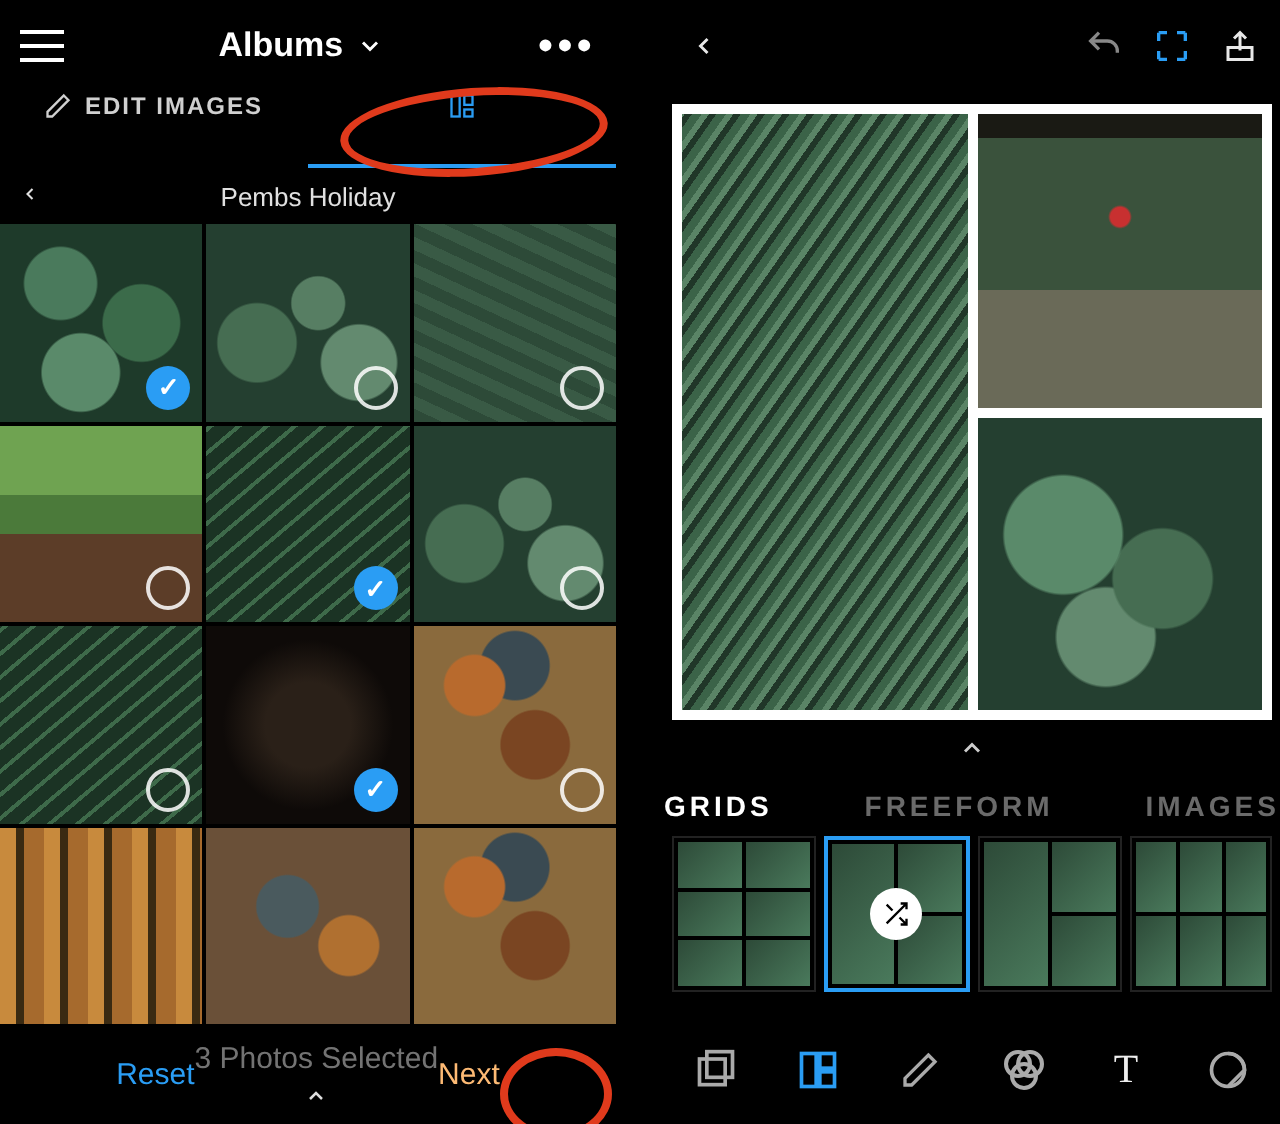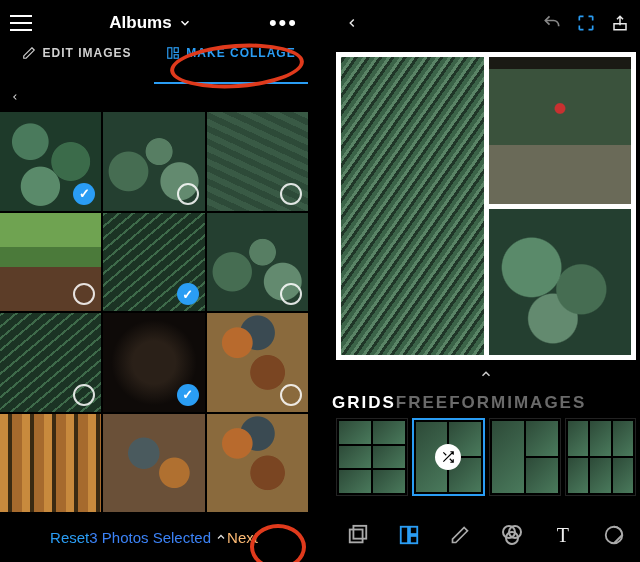--- a/index.html
+++ b/index.html
@@ -42,39 +42,39 @@
   .leaf3 { background: repeating-linear-gradient(25deg, #2d4a38 0 6px, #395a45 6px 12px), #203628; }
   .fern  { background: repeating-linear-gradient(-40deg, #1b3324 0 3px, #3e6a4a 3px 5px, #1b3324 5px 9px); }
   .tree  { background: linear-gradient(#6fa351 0 35%, #4b7a3a 35% 55%, #5c3d28 55% 100%); }
   .dark  { background: radial-gradient(circle at 50% 50%, #2a2018 0 30%, #0e0a08 60%); }
   .rust1 { background: radial-gradient(circle at 30% 30%, #b86a2d 0 15%, transparent 16%), radial-gradient(circle at 60% 60%, #7a4522 0 20%, transparent 21%), radial-gradient(circle at 50% 20%, #3a4a52 0 18%, transparent 19%), #8a6a3d; }
   .rust2 { background: repeating-linear-gradient(90deg, #c88a3d 0 8px, #3a2a12 8px 12px, #a66a2d 12px 22px); }
   .rust3 { background: radial-gradient(circle at 40% 40%, #4a5a5e 0 18%, transparent 19%), radial-gradient(circle at 70% 60%, #b07030 0 16%, transparent 17%), #6a5038; }
 
   .l-bottom { position:absolute; bottom:0; left:0; right:0; height:50px; background:#000; display:flex; align-items:center; justify-content:center; padding:0 12px; font-size:15px;}
   .l-bottom .reset { color:#2a9df4; cursor:pointer;}
-  .l-bottom .count { color:#3b82f6; display:flex; align-items:center; gap:4px;}
+  .l-bottom .count { color:#737373; display:flex; align-items:center; gap:4px;flex-direction:column;}
   .l-bottom .next { color:#fdba74; font-weight:500; cursor:pointer;}
 
   
   .r-topbar { height:46px; display:flex; align-items:center; justify-content:space-between; padding:0 10px;}
   .r-topbar .icons-right { display:flex; gap:14px; align-items:center;}
   .icon { width:20px; height:20px; display:inline-flex; align-items:center; justify-content:center; color:#e8e8e8;}
   .icon.blue { color:#2a9df4; }
 
   .preview { margin: 6px 4px 0 4px; background:#fff; padding:5px; height:308px; display:grid; grid-template-columns: 1fr 1fr; grid-template-rows: 1fr 1fr; gap:5px;}
   .preview .cell-large { grid-row: 1 / span 2; }
   .preview .cell { background:#223; }
   .preview .c-fern { background: repeating-linear-gradient(-55deg, #3b6348 0 4px, #203628 4px 7px, #5a8466 7px 10px); }
   .preview .c-path { background: linear-gradient(#1a1a14 0 8%, transparent 8%), radial-gradient(circle at 50% 35%, #c83030 0 4%, transparent 5%), linear-gradient(#3a523c 0 60%, #6a6a58 60% 100%); }
   .preview .c-leaves { background: radial-gradient(circle at 30% 40%, #5a8a6a 0 22%, transparent 23%), radial-gradient(circle at 65% 55%, #466d52 0 20%, transparent 21%), radial-gradient(circle at 45% 75%, #638a6f 0 18%, transparent 19%), #243f30; }
 
   .collapse-row { height:28px; display:flex; align-items:center; justify-content:center; cursor:pointer;}
 
-  .r-tabs { height:30px; display:flex; align-items:center; justify-content:flex-start; font-size:17px; font-weight:700; letter-spacing:2px;}
+  .r-tabs { height:30px; display:flex; align-items:center; justify-content:space-between; font-size:14px; font-weight:700; letter-spacing:2px;}
   .r-tab { color:#6a6a6a; cursor:pointer;}
   .r-tab.active { color:#fff; }
 
   .layout-row { height:78px; display:flex; gap:4px; padding:0 4px; overflow:hidden;}
   .layout-opt { flex:1; position:relative; border:1px solid #222; cursor:pointer;}
   .layout-opt.selected { border:2px solid #2a9df4; }
   .layout-opt .mini { position:absolute; inset:2px; display:grid; gap:2px;}
   .mini-a { grid-template-columns:1fr 1fr; grid-template-rows:1fr 1fr 1fr;}
   .mini-b { grid-template-columns:1fr 1fr; grid-template-rows:1fr 1fr;}
   .mini-c { grid-template-columns:1fr 1fr 1fr; grid-template-rows:1fr 1fr;}
@@ -113,31 +113,31 @@
             <path d="M17 3l4 4L7 21H3v-4z"></path>
           </svg>
         <span>EDIT IMAGES</span>
       </div>
       <div class="l-tab collage">
         <svg width="14" height="14" viewBox="0 0 24 24" fill="none" stroke="#2a9df4" stroke-width="2">
             <rect x="3" y="3" width="7" height="18"></rect>
             <rect x="14" y="3" width="7" height="8"></rect>
             <rect x="14" y="15" width="7" height="6"></rect>
           </svg>
-        <span>MAKE COLLAGE</span>
       </div>
     </div>
     <div class="ellipse-ann ann1"></div>
 
     <div class="l-sub">
       <div class="back-arrow">
         <svg width="10" height="14" viewBox="0 0 24 24" fill="none" stroke="#e0e0e0" stroke-width="2.5">
             <polyline points="15 18 9 12 15 6"></polyline>
           </svg>
       </div>
+      <div class="sub-title">Pembs Holiday</div>
       <div style="width:14px"></div>
     </div>
 
     <div class="grid">
       <div class="tile leaf1">
           <div class="mark sel"></div>
         </div>
       <div class="tile leaf2">
           <div class="mark unsel"></div>
         </div>

